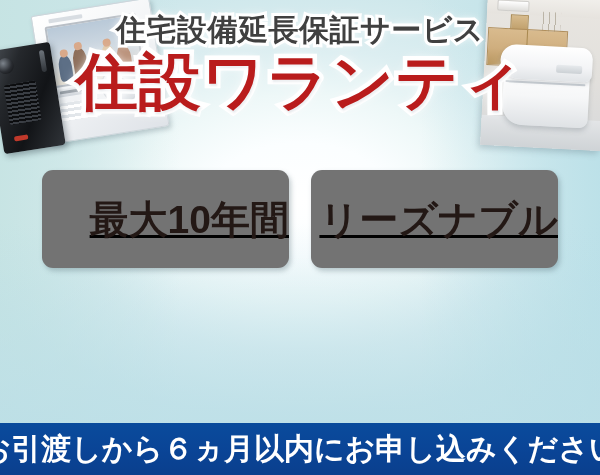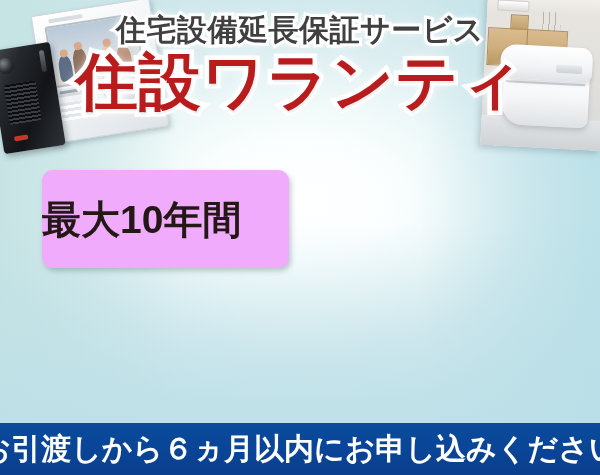--- a/index.html
+++ b/index.html
@@ -295,26 +295,27 @@
     top: 170px;
     width: 516px;
     display: grid;
     grid-template-columns: 1fr 1fr;
     grid-template-rows: 98px 98px;
     column-gap: 22px;
     row-gap: 22px;
     z-index: 5;
   }
   .feature-box {
-    background: #f0abfc;
+    background: #737373;
     border-radius: 11px;
     box-shadow: 2px 3px 5px rgba(80,105,115,0.34);
     display: flex;
     align-items: center;
-    justify-content: flex-start;
+    justify-content: flex-end;
+    text-decoration: underline;
   }
   .feature-label {
     font-size: 39px;
     font-weight: 700;
     color: #231815;
     letter-spacing: 0px;
     white-space: nowrap;
     line-height: 1;
   }
 
@@ -392,19 +393,22 @@
 
   <div class="headings">
     <div class="subtitle">住宅設備延長保証サービス</div>
     <div class="maintitle">住設ワランティ</div>
   </div>
 
   <div class="features">
     <div class="feature-box">
       <span class="feature-label">最大10年間</span>
     </div>
+    <div class="feature-box">
+      <span class="feature-label">リーズナブル</span>
+    </div>
   </div>
 
   <div class="bottom-bar">
     <span class="bottom-text">お引渡しから６ヵ月以内にお申し込みください</span>
   </div>
 
 </div>
 
 </body></html>

